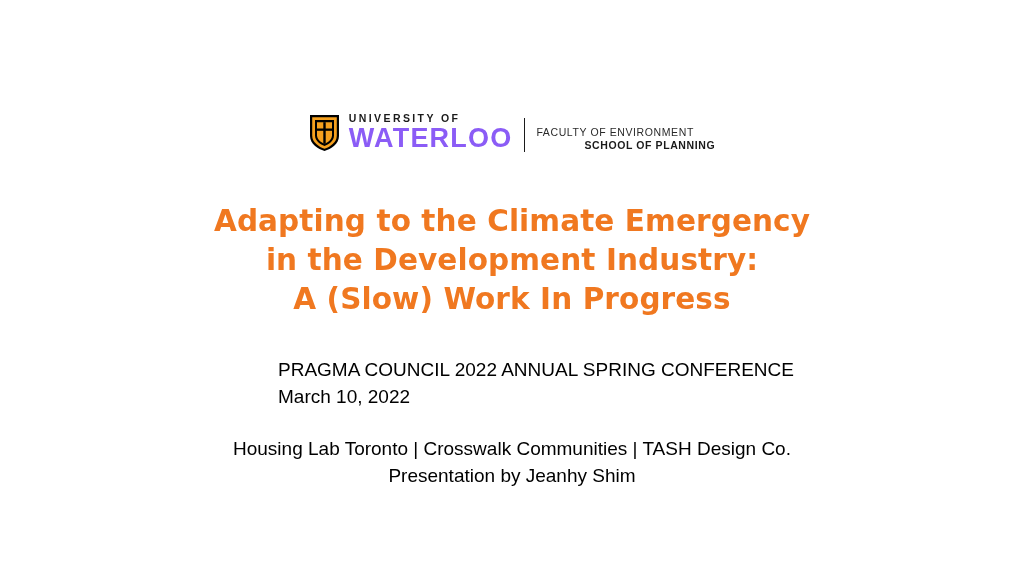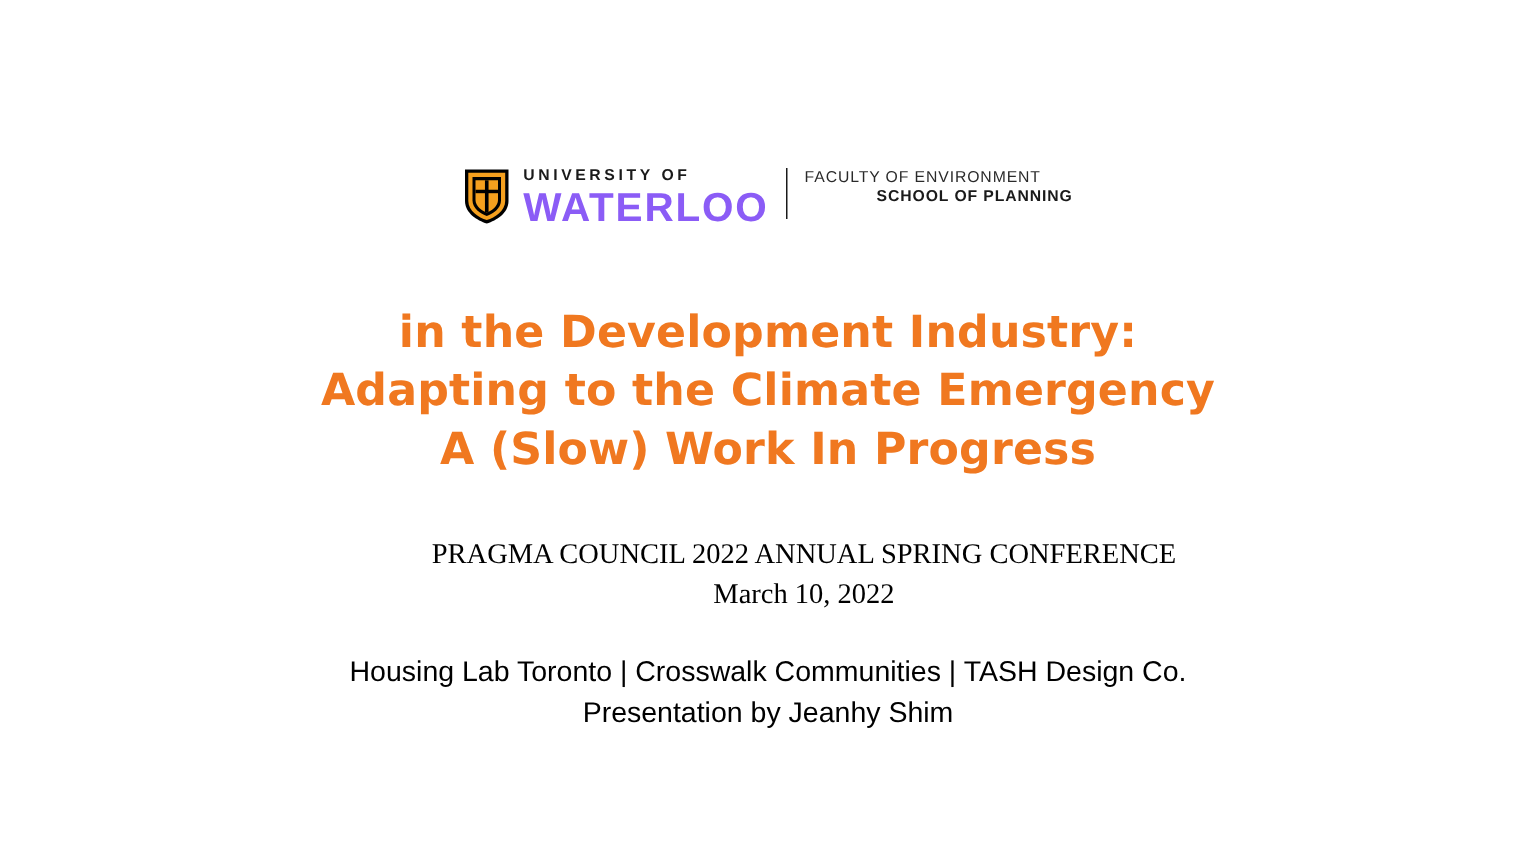--- a/index.html
+++ b/index.html
@@ -20,21 +20,21 @@
     background: #ffffff;
     display: flex;
     flex-direction: column;
     align-items: center;
   }
 
   
   .logo-row {
     margin-top: 112px;
     display: flex;
-    align-items: flex-start;
+    align-items: flex-end;
     height: 40px;
   }
   .shield {
     width: 31px;
     height: 38px;
     position: relative;
     margin-right: 9px;
   }
   .shield svg { display: block; }
 
@@ -95,25 +95,24 @@
     text-align: center;
     line-height: 1.32;
     letter-spacing: 0.1px;
     font-family: "DejaVu Sans", sans-serif;
   }
   .title .line { display: block; }
 
   
   .meta {
     margin-top: 38px;
-    text-align: center;
     color: #000000;
     font-size: 19px;
     line-height: 1.42;
-    font-family: Liberation Serif, serif;
+    font-family: Liberation Sans, sans-serif;
     margin-left: 48px;
   }
   .meta .line { display: block; }
   .meta-gap {
     height: 24px;
   }
   .presenter {
     text-align: center;
     color: #000000;
     font-size: 19px;
@@ -147,22 +146,22 @@
 
     <div class="logo-divider"></div>
 
     <div class="logo-text-right">
       <span class="faculty">FACULTY OF ENVIRONMENT</span>
       <span class="school">SCHOOL OF PLANNING</span>
     </div>
   </div>
 
   <div class="title">
+    <span class="line">Adapting to the Climate Emergency</span>
     <span class="line">in the Development Industry:</span>
-    <span class="line">Adapting to the Climate Emergency</span>
     <span class="line">A (Slow) Work In Progress</span>
   </div>
 
   <div class="meta">
     <span class="line">PRAGMA COUNCIL 2022 ANNUAL SPRING CONFERENCE</span>
     <span class="line">March 10, 2022</span>
   </div>
 
   <div class="meta-gap"></div>
 

